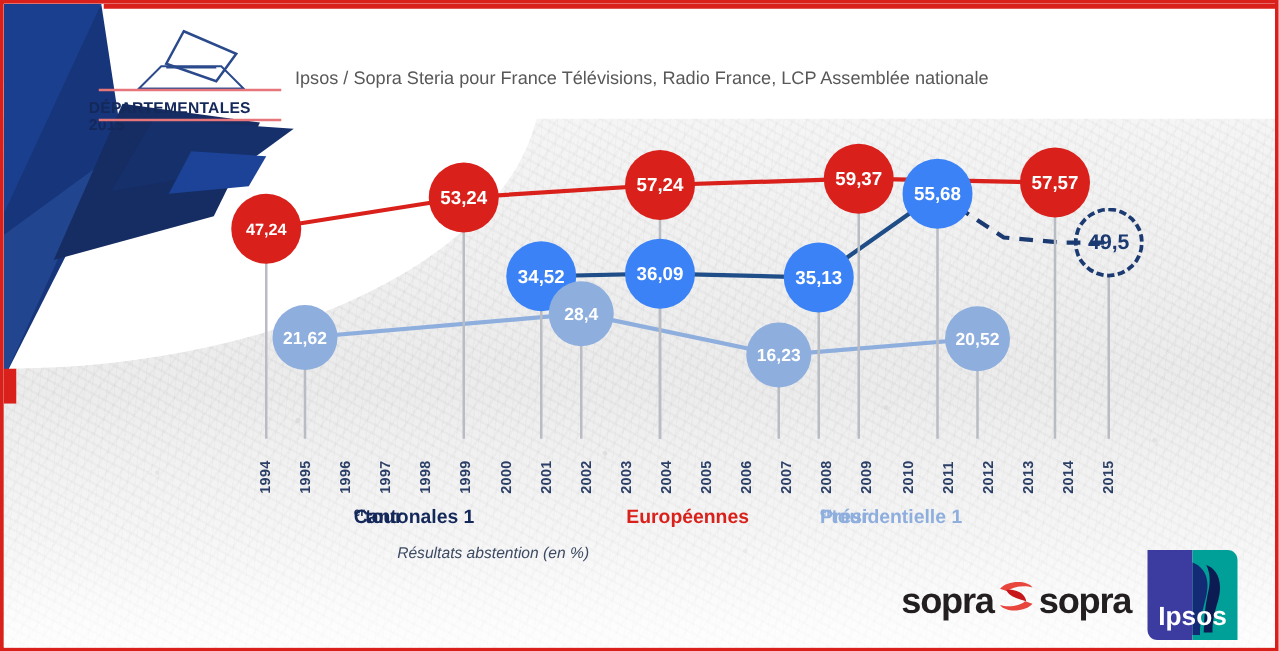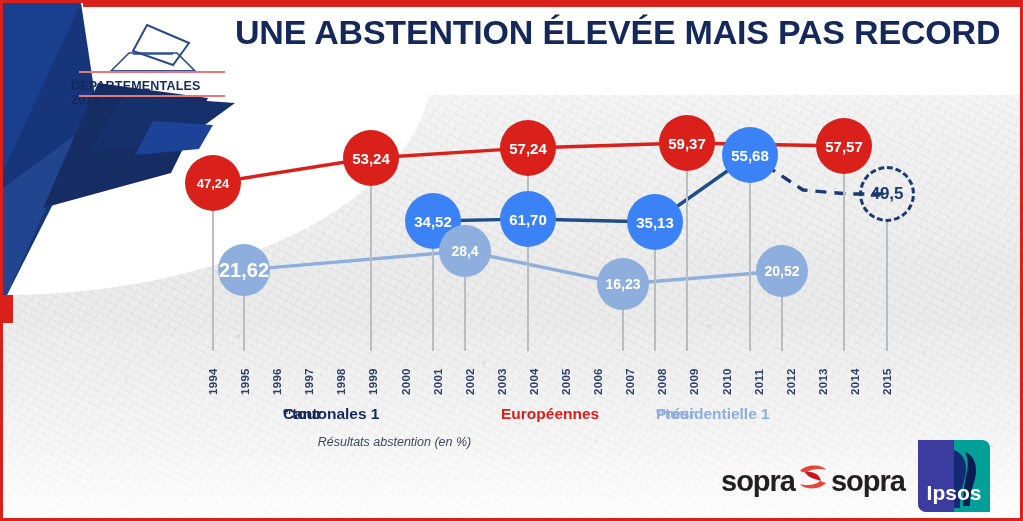--- a/index.html
+++ b/index.html
@@ -142,21 +142,21 @@
       <polygon points="58,4 100,22 84,44 44,30" fill="none" stroke="#2b4a8c" stroke-width="2"></polygon>
       <polygon points="22,50 40,32 88,32 106,50" fill="none" stroke="#2b4a8c" stroke-width="1.6"></polygon>
       <line x1="44" y1="33" x2="84" y2="33" stroke="#2b4a8c" stroke-width="1.6"></line>
       <line x1="22" y1="50" x2="106" y2="50" stroke="#2b4a8c" stroke-width="1.6"></line>
     </svg>
     <div class="rule" style="top:50px;"></div>
     <div class="cap">DÉPARTEMENTALES 2015</div>
     <div class="rule" style="top:74px;"></div>
   </div>
 
-  <div class="title">UNE ABSTENTION ÉLEVÉE MAIS PAS RECORD</div>
+  <div class="subtitle">Ipsos / Sopra Steria pour France Télévisions, Radio France, LCP Assemblée nationale</div>
 
   <div class="chart">
 
     <svg style="position:absolute;left:0;top:0;width:1023px;height:429px;" viewBox="0 0 1023 429">
 
       <polyline points="210,88 368,63 525,53 684,48 841,51" fill="none" stroke="#d9201b" stroke-width="3.4"></polyline>
 
       <polyline points="430,126 525,124 652,127 747,60" fill="none" stroke="#1e4d87" stroke-width="3.4"></polyline>
 
       <polyline points="241,175 462,156 620,189 779,176" fill="none" stroke="#8eaede" stroke-width="3.4"></polyline>
@@ -180,24 +180,24 @@
         <div class="stem" style="left: 778px; top: 200px; height: 56px;"></div>
         <div class="stem" style="left: 883px; top: 125px; height: 131px;"></div>
       </div>
     <div id="nodes">
         <div class="node red" style="left: 182px; top: 60px; width: 56px; height: 56px; font-size: 13px;">47,24</div>
         <div class="node red" style="left: 340px; top: 35px; width: 56px; height: 56px; font-size: 15px;">53,24</div>
         <div class="node red" style="left: 497px; top: 25px; width: 56px; height: 56px; font-size: 15px;">57,24</div>
         <div class="node red" style="left: 656px; top: 20px; width: 56px; height: 56px; font-size: 15px;">59,37</div>
         <div class="node red" style="left: 813px; top: 23px; width: 56px; height: 56px; font-size: 15px;">57,57</div>
         <div class="node navy" style="left: 402px; top: 98px; width: 56px; height: 56px; font-size: 15px;">34,52</div>
-        <div class="node navy" style="left: 497px; top: 96px; width: 56px; height: 56px; font-size: 15px;">61,70</div>
+        <div class="node navy" style="left: 497px; top: 96px; width: 56px; height: 56px; font-size: 15px;">36,09</div>
         <div class="node navy" style="left: 624px; top: 99px; width: 56px; height: 56px; font-size: 15px;">35,13</div>
         <div class="node navy" style="left: 719px; top: 32px; width: 56px; height: 56px; font-size: 15px;">55,68</div>
-        <div class="node lblue" style="left: 215px; top: 149px; width: 52px; height: 52px; font-size: 20px;">21,62</div>
+        <div class="node lblue" style="left: 215px; top: 149px; width: 52px; height: 52px; font-size: 14px;">21,62</div>
         <div class="node lblue" style="left: 436px; top: 130px; width: 52px; height: 52px; font-size: 14px;">28,4</div>
         <div class="node lblue" style="left: 594px; top: 163px; width: 52px; height: 52px; font-size: 14px;">16,23</div>
         <div class="node lblue" style="left: 753px; top: 150px; width: 52px; height: 52px; font-size: 14px;">20,52</div>
         <div class="node proj" style="left: 856px; top: 71px; width: 56px; height: 56px; font-size: 17px; box-sizing: border-box;">49,5</div>
       </div>
     <div id="years" style="position:absolute;left:0;top:0;width:1023px;height:300px;">
         <div class="axis-year" style="left: 204px; top: 258px; height: 42px;">1994</div>
         <div class="axis-year" style="left: 236.095px; top: 258px; height: 42px;">1995</div>
         <div class="axis-year" style="left: 268.19px; top: 258px; height: 42px;">1996</div>
         <div class="axis-year" style="left: 300.286px; top: 258px; height: 42px;">1997</div>

